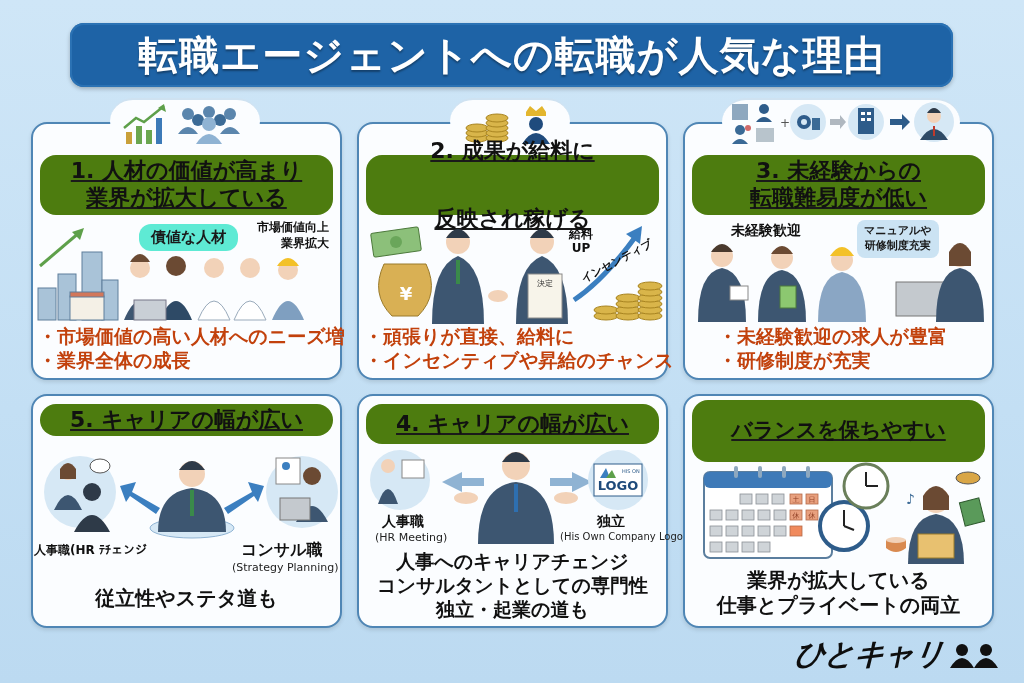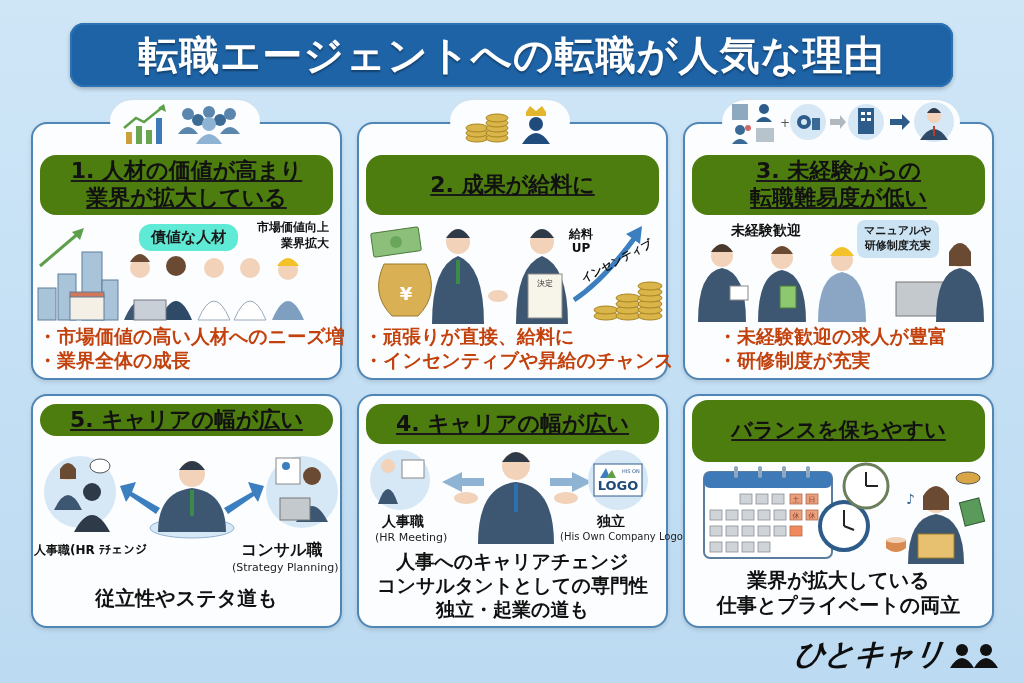--- a/index.html
+++ b/index.html
@@ -138,20 +138,21 @@
       <ellipse cx="32" cy="10" rx="11" ry="4"></ellipse>
   </g>
 </svg>
 <svg style="left:520px; top:104px;" width="32" height="40">
   <polygon points="6,8 10,2 16,7 22,2 26,8 26,12 6,12" fill="#e3b62e"></polygon>
   <circle cx="16" cy="20" r="7" fill="#1f4b7d"></circle>
   <path d="M2 40 q14 -22 28 0z" fill="#1f4b7d"></path>
 </svg>
 <div class="pill" style="left:366px; top:155px; width:293px; height:60px;gap:41px;">
   <span style="font-size:22px;">2. 成果が給料に</span>
+  <span style="font-size:22px;">反映され稼げる</span>
 </div>
 <svg style="left:366px; top:220px;" width="300" height="105">
   <g>
       <rect x="6" y="10" width="48" height="24" rx="2" fill="#8cc07a" stroke="#4d7a3c" transform="rotate(-8 30 22)"></rect>
       <circle cx="30" cy="22" r="6" fill="#6aa65a"></circle>
     </g>
   <g>
       <path d="M18 44 q-14 30 8 52 h26 q22 -22 8 -52z" fill="#d9b054" stroke="#9a7a2a"></path>
       <text x="40" y="80" font-size="18" font-weight="bold" fill="#fff" text-anchor="middle" font-family="DejaVu Sans, sans-serif">¥</text>
     </g>

